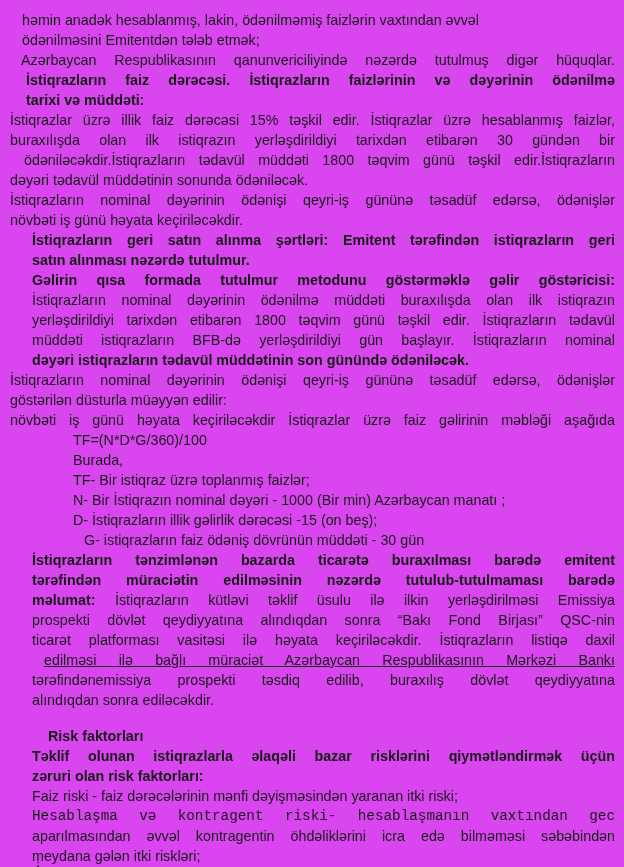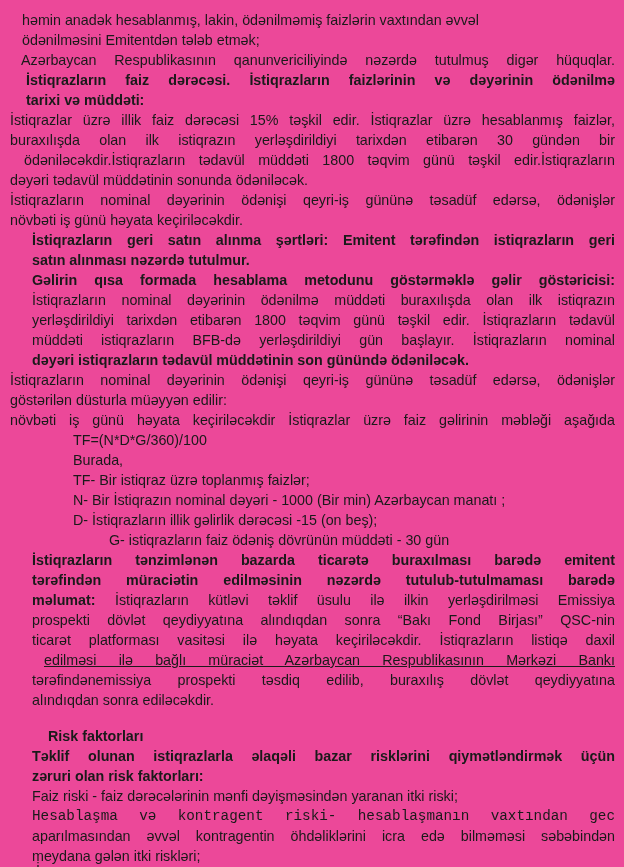--- a/index.html
+++ b/index.html
@@ -20,48 +20,48 @@
     text-align:left;
   }
   .line.j{text-align:justify;text-align-last:justify}
   .b{font-weight:bold}
   .gap{width:100%}
   .cutoff{margin-top:-6px}
 </style>
 </head>
 <body>
 
-<div class="page" style="background: #ec4899; color: rgb(26, 26, 26);">
+<div class="page" style="background: #d946ef; color: rgb(26, 26, 26);">
     <div class="line" style="margin-left: 22px;"><span>həmin anadək hesablanmış, lakin, ödənilməmiş faizlərin vaxtından əvvəl</span></div>
     <div class="line" style="margin-left: 22px;"><span>ödənilməsini Emitentdən tələb etmək;</span></div>
     <div class="line j" style="margin-left: 21px;"><span>Azərbaycan Respublikasının qanunvericiliyində nəzərdə tutulmuş digər hüquqlar.</span></div>
     <div class="line j" style="margin-left: 26px;"><span class="b">İstiqrazların faiz dərəcəsi. İstiqrazların faizlərinin və dəyərinin ödənilmə</span></div>
     <div class="line" style="margin-left: 26px;"><span class="b">tarixi və müddəti:</span></div>
     <div class="line j" style="margin-left: 10px;"><span>İstiqrazlar üzrə illik faiz dərəcəsi 15% təşkil edir. İstiqrazlar üzrə hesablanmış faizlər,</span></div>
     <div class="line j" style="margin-left: 10px;"><span>buraxılışda olan ilk istiqrazın yerləşdirildiyi tarixdən etibarən 30 gündən bir</span></div>
     <div class="line j" style="margin-left: 24px;"><span>ödəniləcəkdir.İstiqrazların tədavül müddəti 1800 təqvim günü təşkil edir.İstiqrazların</span></div>
     <div class="line" style="margin-left: 10px;"><span>dəyəri tədavül müddətinin sonunda ödəniləcək.</span></div>
     <div class="line j" style="margin-left: 10px;"><span>İstiqrazların nominal dəyərinin ödənişi qeyri-iş gününə təsadüf edərsə, ödənişlər</span></div>
     <div class="line" style="margin-left: 10px;"><span>növbəti iş günü həyata keçiriləcəkdir.</span></div>
     <div class="line j" style="margin-left: 32px;"><span class="b">İstiqrazların geri satın alınma şərtləri: Emitent tərəfindən istiqrazların geri</span></div>
     <div class="line" style="margin-left: 32px;"><span class="b">satın alınması nəzərdə tutulmur.</span></div>
-    <div class="line j" style="margin-left: 32px;"><span class="b">Gəlirin qısa formada hesablama metodunu göstərməklə gəlir göstəricisi:</span></div>
+    <div class="line j" style="margin-left: 32px;"><span class="b">Gəlirin qısa formada tutulmur metodunu göstərməklə gəlir göstəricisi:</span></div>
     <div class="line j" style="margin-left: 32px;"><span>İstiqrazların nominal dəyərinin ödənilmə müddəti buraxılışda olan ilk istiqrazın</span></div>
     <div class="line j" style="margin-left: 32px;"><span>yerləşdirildiyi tarixdən etibarən 1800 təqvim günü təşkil edir. İstiqrazların tədavül</span></div>
     <div class="line j" style="margin-left: 32px;"><span>müddəti istiqrazların BFB-də yerləşdirildiyi gün başlayır. İstiqrazların nominal</span></div>
     <div class="line" style="margin-left: 32px; font-weight: bold;"><span>dəyəri istiqrazların tədavül müddətinin son günündə ödəniləcək.</span></div>
     <div class="line j" style="margin-left: 10px;"><span>İstiqrazların nominal dəyərinin ödənişi qeyri-iş gününə təsadüf edərsə, ödənişlər</span></div>
     <div class="line" style="margin-left: 10px;"><span>göstərilən düsturla müəyyən edilir:</span></div>
     <div class="line j" style="margin-left: 10px;"><span>növbəti iş günü həyata keçiriləcəkdir İstiqrazlar üzrə faiz gəlirinin məbləği aşağıda</span></div>
     <div class="line" style="margin-left: 73px;"><span>TF=(N*D*G/360)/100</span></div>
     <div class="line" style="margin-left: 73px;"><span>Burada,</span></div>
     <div class="line" style="margin-left: 73px;"><span>TF- Bir istiqraz üzrə toplanmış faizlər;</span></div>
     <div class="line" style="margin-left: 73px;"><span>N- Bir İstiqrazın nominal dəyəri - 1000 (Bir min) Azərbaycan manatı ;</span></div>
     <div class="line" style="margin-left: 73px;"><span>D- İstiqrazların illik gəlirlik dərəcəsi -15 (on beş);</span></div>
-    <div class="line" style="margin-left: 109px;"><span>G- istiqrazların faiz ödəniş dövrünün müddəti - 30 gün</span></div>
+    <div class="line" style="margin-left: 84px;"><span>G- istiqrazların faiz ödəniş dövrünün müddəti - 30 gün</span></div>
     <div class="line j" style="margin-left: 32px;"><span class="b">İstiqrazların tənzimlənən bazarda ticarətə buraxılması barədə emitent</span></div>
     <div class="line j" style="margin-left: 32px;"><span class="b">tərəfindən müraciətin edilməsinin nəzərdə tutulub-tutulmaması barədə</span></div>
     <div class="line j" style="margin-left: 32px;"><span class="b">məlumat:</span><span> İstiqrazların kütləvi təklif üsulu ilə ilkin yerləşdirilməsi Emissiya</span></div>
     <div class="line j" style="margin-left: 32px;"><span>prospekti dövlət qeydiyyatına alındıqdan sonra “Bakı Fond Birjası” QSC-nin</span></div>
     <div class="line j" style="margin-left: 32px;"><span>ticarət platforması vasitəsi ilə həyata keçiriləcəkdir. İstiqrazların listiqə daxil</span></div>
     <div class="line j" style="margin-left: 44px; text-decoration: underline;"><span>edilməsi ilə bağlı müraciət Azərbaycan Respublikasının Mərkəzi Bankı</span></div>
     <div class="line j" style="margin-left: 32px;"><span>tərəfindənemissiya prospekti təsdiq edilib, buraxılış dövlət qeydiyyatına</span></div>
     <div class="line" style="margin-left: 32px;"><span>alındıqdan sonra ediləcəkdir.</span></div>
     <div class="gap" style="height: 16px;"></div>
     <div class="line" style="margin-left: 48px;"><span class="b">Risk faktorları</span></div>

